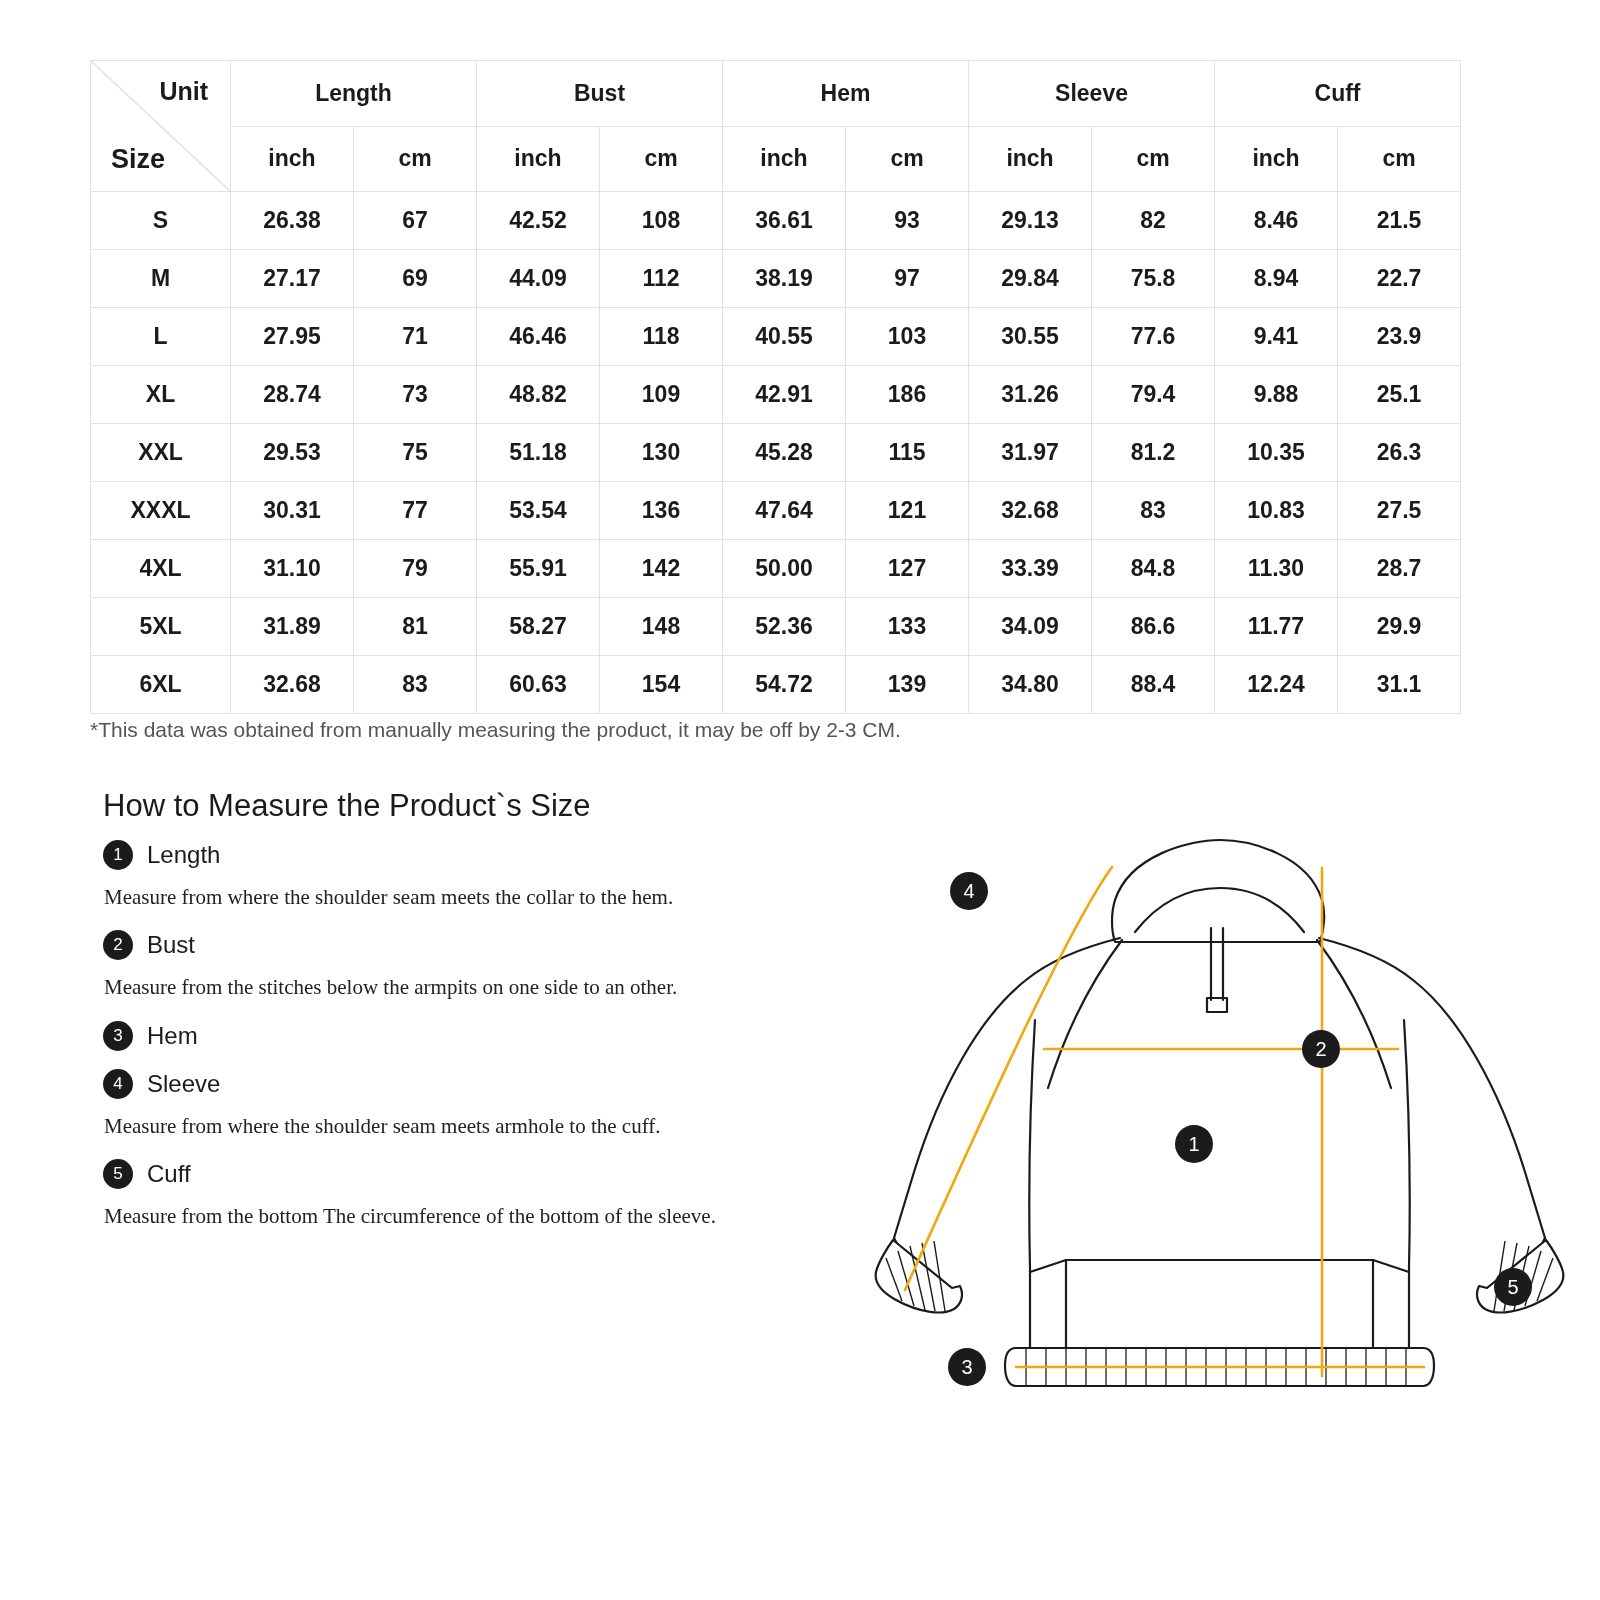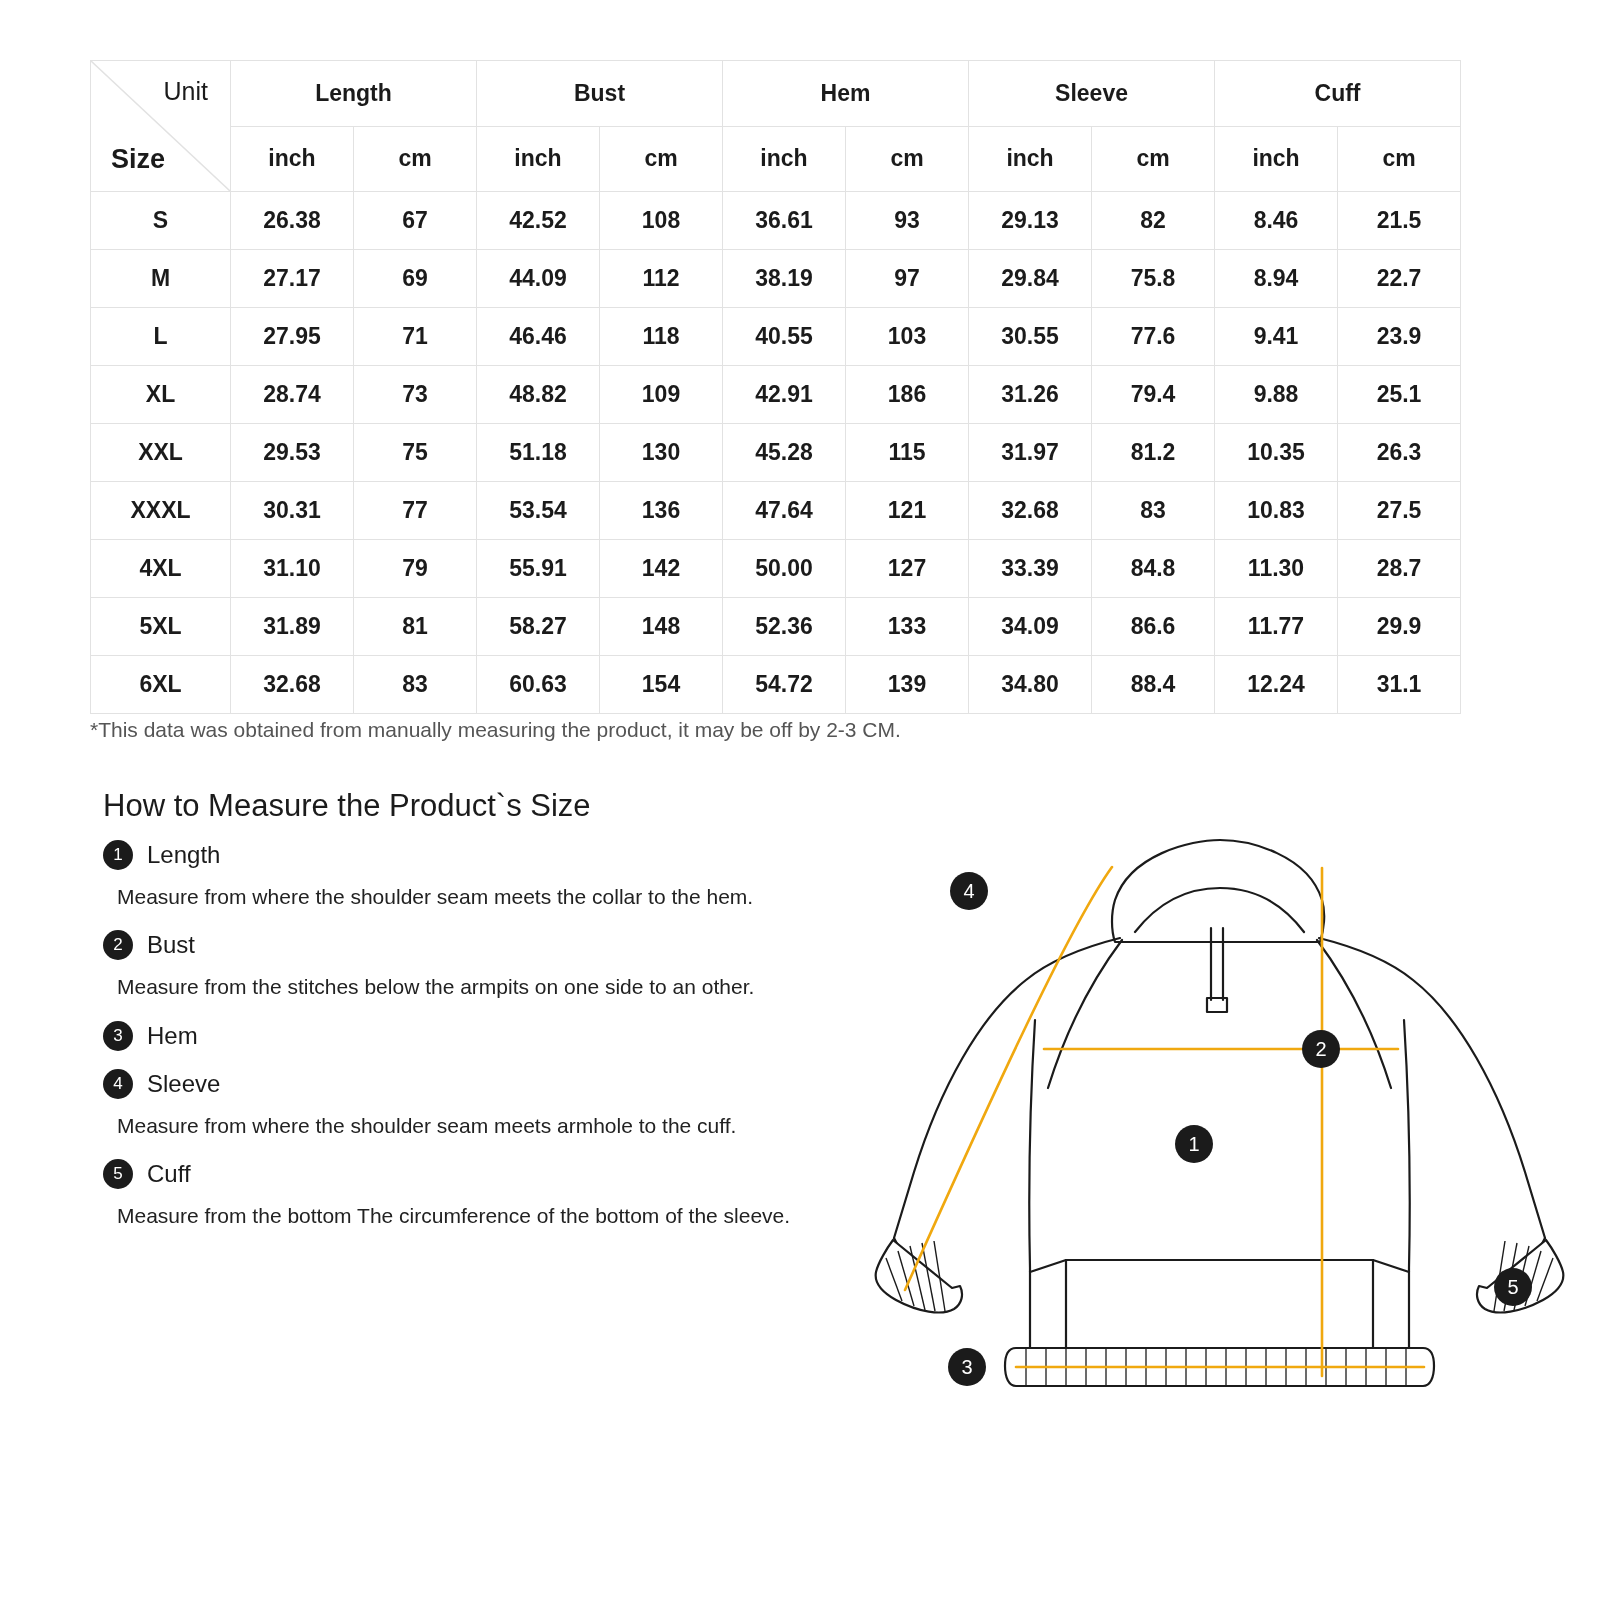--- a/index.html
+++ b/index.html
@@ -51,21 +51,21 @@
     height: 100%;
     min-height: 130px;
   }
   .corner-inner svg {
     position: absolute; inset: 0;
     width: 100%; height: 100%;
   }
   .corner-unit {
     position: absolute;
     right: 22px; top: 16px;
-    font-size: 25px; font-weight: normal;
+    font-size: 25px; font-weight: bold;
   }
   .corner-size {
     position: absolute;
     left: 20px; bottom: 16px;
     font-size: 27px; font-weight: bold; text-align: center;
   }
   .group-head {
     font-size: 26px;
     height: 72px;
   }
@@ -118,22 +118,23 @@
     font-weight: normal;
   }
   .step-title {
     font-size: 24px;
     color: #1b1b1b;
   }
   .step-desc {
     font-size: 21px;
     line-height: 1.45;
     color: #222222;
-    margin-left: 14px;
+    margin-left: 1px;
     max-width: 760px;
+    font-family: Liberation Serif, serif;
   }
 
   
   .illus {
     position: absolute;
     left: 830px; top: 820px;
     width: 740px; height: 640px;
   }
   .illus svg { width: 100%; height: 100%; display:block; }
   .num-badge {

